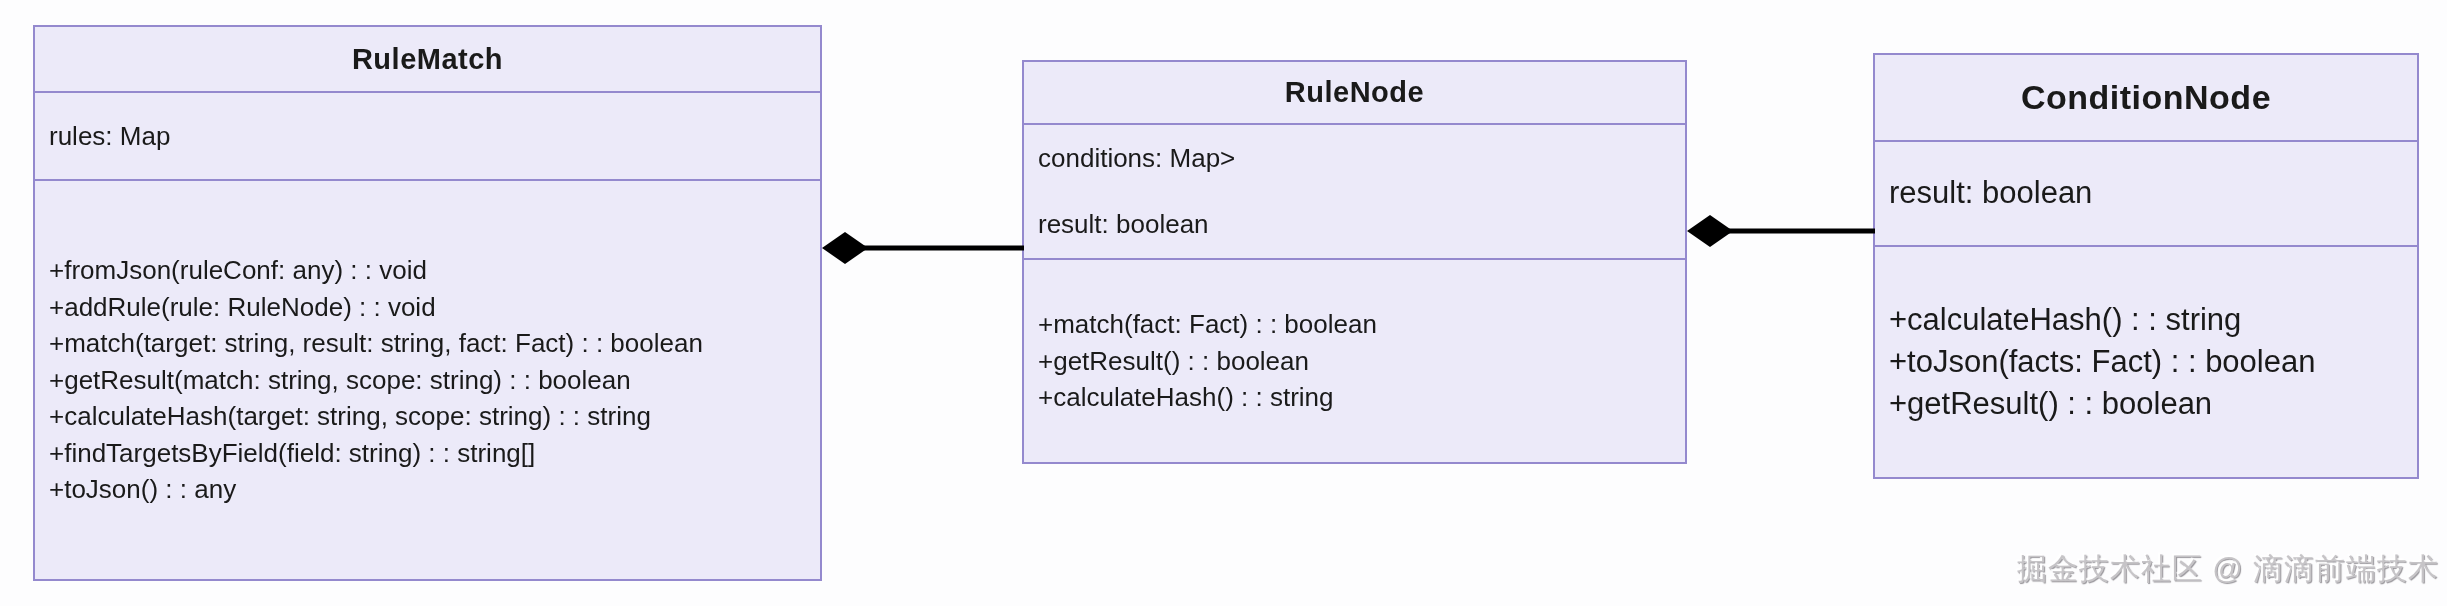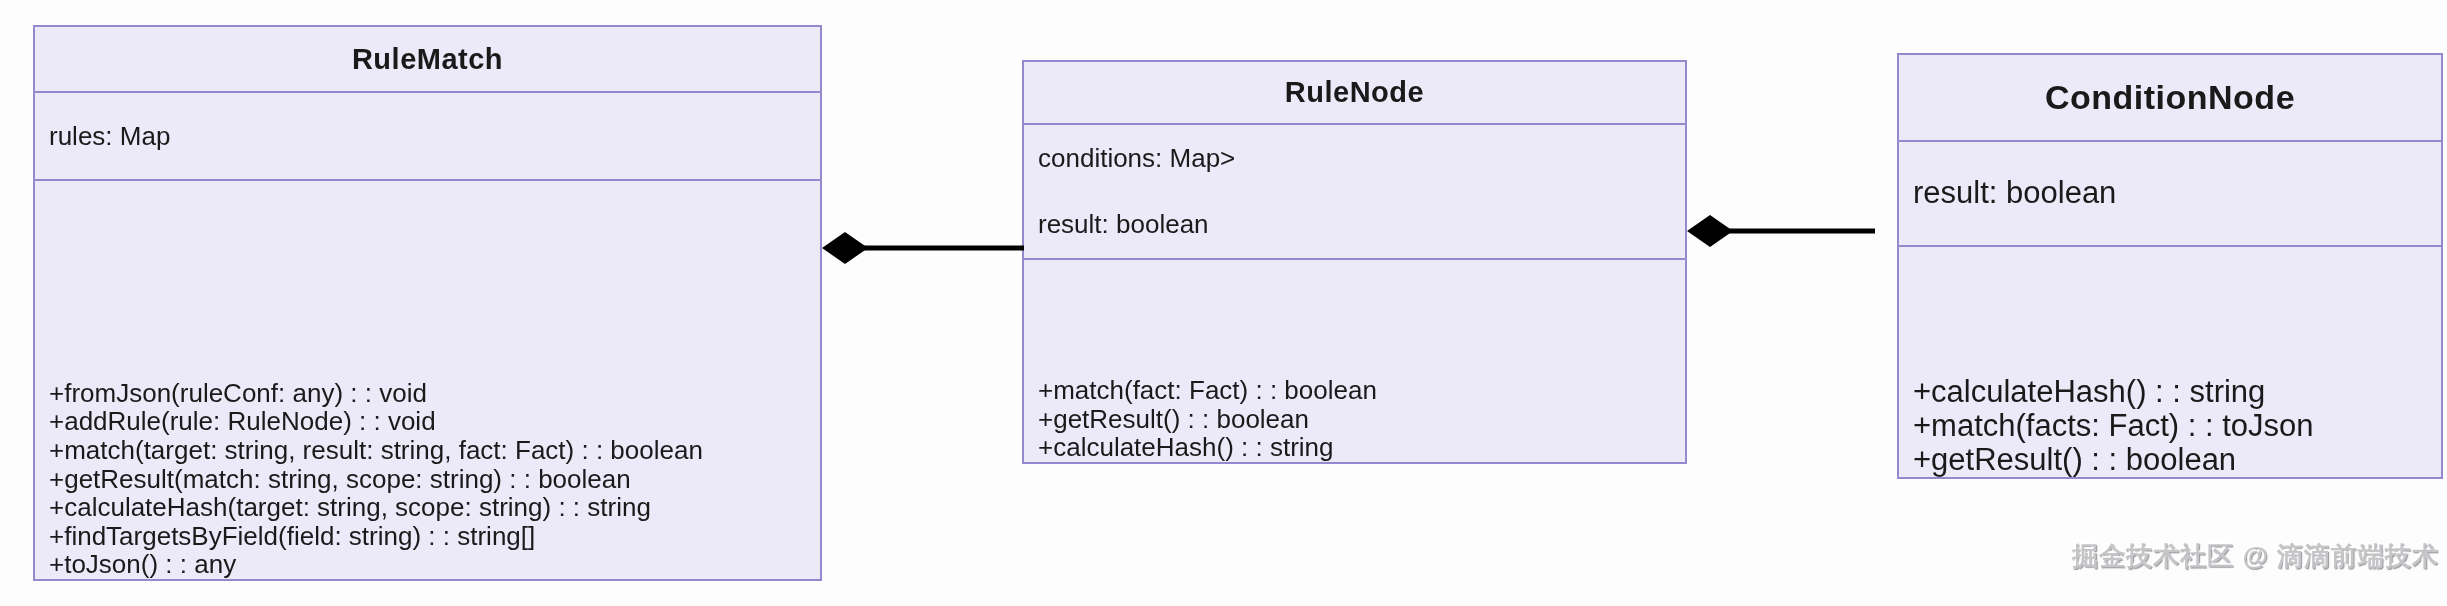--- a/index.html
+++ b/index.html
@@ -38,54 +38,55 @@
     display: flex;
     flex-direction: column;
     justify-content: space-around;
     padding: 0 14px;
     flex: 0 0 auto;
   }
   .uml-methods {
     flex: 1 1 auto;
     display: flex;
     flex-direction: column;
-    justify-content: flex-end;
+    justify-content: center;
     padding: 0 14px;
+    gap: 8px;
   }
   .uml-row {
     white-space: nowrap;
     line-height: 1.1;
   }
   
   .c0 { left: 33px; top: 25px; width: 789px; height: 556px; font-size: 26px; }
   .c0 .uml-title { height: 64px; font-size: 29px; }
   .c0 .uml-attrs { height: 86px; }
   
   .c1 { left: 1022px; top: 60px; width: 665px; height: 404px; font-size: 26px; }
   .c1 .uml-title { height: 61px; font-size: 29px; }
   .c1 .uml-attrs { height: 133px; }
   
-  .c2 { left: 1873px; top: 53px; width: 546px; height: 426px; font-size: 31px; margin-left: 24px; }
+  .c2 { left: 1873px; top: 53px; width: 546px; height: 426px; font-size: 31px; }
   .c2 .uml-title { height: 85px; font-size: 34px; }
   .c2 .uml-attrs { height: 103px; }
 
   .connector-layer {
     position: absolute;
     left: 0;
     top: 0;
     width: 2447px;
     height: 606px;
     pointer-events: none;
   }
   .watermark {
     position: absolute;
     right: 8px;
-    bottom: 32px;
-    font-size: 26px;
-    font-weight: bold;
+    bottom: 16px;
+    font-size: 30px;
+    font-weight: normal;
     color: #c6c4c7;
     text-shadow: -2px -2px 1px #ffffff, 1px 1px 1px #97959a;
     letter-spacing: 1px;
     white-space: nowrap;
   }
 </style>
 </head>
 <body>
 
 <div class="canvas">
@@ -119,21 +120,21 @@
     </div>
   </div>
 
   <div class="uml-class c2">
     <div class="uml-title">ConditionNode</div>
     <div class="uml-attrs">
       <div class="uml-row">result: boolean</div>
     </div>
     <div class="uml-methods">
       <div class="uml-row">+calculateHash() : : string</div>
-      <div class="uml-row">+match(facts: Fact) : : toJson</div>
+      <div class="uml-row">+toJson(facts: Fact) : : boolean</div>
       <div class="uml-row">+getResult() : : boolean</div>
     </div>
   </div>
 
   <svg class="connector-layer" viewBox="0 0 2447 606">
     <g>
       <line x1="848" y1="248" x2="1024" y2="248" stroke="#000000" stroke-width="5"></line>
       <polygon points="822,248 845,232 868,248 845,264" fill="#000000"></polygon>
     </g>
     <g>

